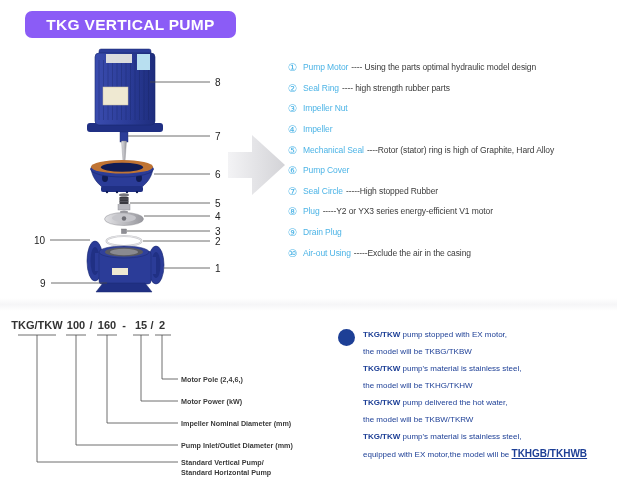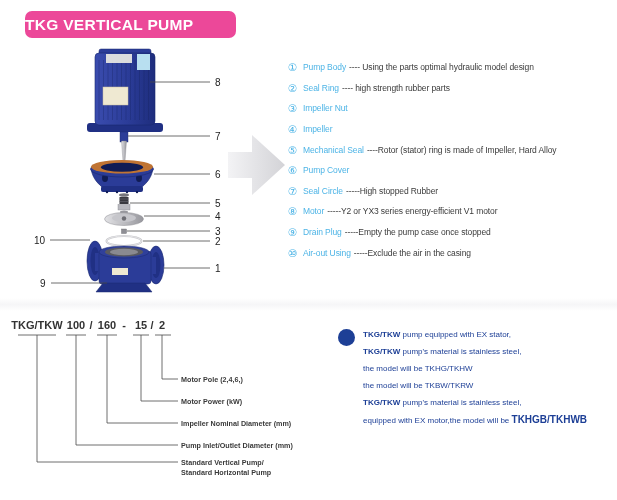--- a/index.html
+++ b/index.html
@@ -2,38 +2,38 @@
 <html><head>
 <meta charset="utf-8">
 <style>
   html,body{margin:0;padding:0;}
   body{width:617px;height:500px;position:relative;background:#ffffff;
        font-family:"Liberation Sans", sans-serif;overflow:hidden;}
   .scan-band{position:absolute;left:0;top:298px;width:617px;height:13px;
        background:linear-gradient(#fff, #f2f2f4 50%, #fff);opacity:.7;}
   
   .banner{position:absolute;left:25px;top:11px;width:211px;height:27px;
-       background:#ec4899;border-radius:7px;display:flex;align-items:center;}
+       background:#8b5cf6;border-radius:7px;display:flex;align-items:center;justify-content:center;}
   .banner span{color:#fff;font-weight:bold;font-size:15.5px;letter-spacing:.3px;}
   
   .diagram{position:absolute;left:0;top:40px;}
   .modelsvg{position:absolute;left:10px;top:315px;}
   
   .parts{position:absolute;left:288px;top:57px;width:328px;}
   .part-row{height:20.6px;display:flex;align-items:center;white-space:nowrap;font-size:8.5px;letter-spacing:-.1px;}
   .pnum{color:#4db4e6;font-size:10.5px;width:15px;flex:0 0 15px;font-family:"DejaVu Sans",sans-serif;}
   .pname{color:#4db4e6;}
   .pdesc{color:#3b3b3b;margin-left:3px;}
   
   .notes{position:absolute;left:336px;top:326px;width:278px;}
   .bullet{position:absolute;left:2px;top:3px;width:17px;height:17px;border-radius:50%;background:#1d3f96;}
   .notes-text{margin-left:27px;color:#1d3f96;font-size:8px;}
   .note-line{height:17px;line-height:17px;white-space:nowrap;}
   .nb{font-weight:bold;}
-  .nbig{font-weight:bold;font-size:10px;}
+  .nbig{font-weight:bold;font-size:10px;text-decoration:underline;}
   text{font-family:"Liberation Sans",sans-serif;}
 </style>
 </head>
 <body>
 
 <div class="scan-band"></div>
 
 <div class="banner">
   <span>TKG VERTICAL PUMP</span>
 </div>
@@ -158,59 +158,58 @@
     <text x="34" y="203.5">10</text>
     <text x="40" y="246.5">9</text>
   </g>
 
   <polygon points="228,112 252,112 252,95 285,125 252,155 252,138 228,138" fill="url(#arrowG)"></polygon>
 </svg>
 
 <div class="parts">
   <div class="part-row">
       <span class="pnum">①</span>
-      <span class="pname">Pump Body</span>
+      <span class="pname">Pump Motor</span>
       <span class="pdesc">---- Using the parts optimal hydraulic model design</span>
     </div>
   <div class="part-row">
       <span class="pnum">②</span>
       <span class="pname">Seal Ring</span>
       <span class="pdesc">---- high strength rubber parts</span>
     </div>
   <div class="part-row">
       <span class="pnum">③</span>
       <span class="pname">Impeller Nut</span>
     </div>
   <div class="part-row">
       <span class="pnum">④</span>
       <span class="pname">Impeller</span>
     </div>
   <div class="part-row">
       <span class="pnum">⑤</span>
       <span class="pname">Mechanical Seal</span>
-      <span class="pdesc">----Rotor (stator) ring is made of Impeller, Hard Alloy</span>
+      <span class="pdesc">----Rotor (stator) ring is high of Graphite, Hard Alloy</span>
     </div>
   <div class="part-row">
       <span class="pnum">⑥</span>
       <span class="pname">Pump Cover</span>
     </div>
   <div class="part-row">
       <span class="pnum">⑦</span>
       <span class="pname">Seal Circle</span>
       <span class="pdesc">-----High stopped Rubber</span>
     </div>
   <div class="part-row">
       <span class="pnum">⑧</span>
-      <span class="pname">Motor</span>
+      <span class="pname">Plug</span>
       <span class="pdesc">-----Y2 or YX3 series energy-efficient V1 motor</span>
     </div>
   <div class="part-row">
       <span class="pnum">⑨</span>
       <span class="pname">Drain Plug</span>
-      <span class="pdesc">-----Empty the pump case once stopped</span>
     </div>
   <div class="part-row">
       <span class="pnum">⑩</span>
       <span class="pname">Air-out Using</span>
       <span class="pdesc">-----Exclude the air in the casing</span>
     </div>
 </div>
 
 <svg class="modelsvg" width="310" height="185" viewBox="0 0 310 185">
   <g font-size="11" font-weight="bold" fill="#333" text-anchor="middle">
@@ -241,20 +240,22 @@
     <text x="171" y="110.5">Impeller Nominal Diameter (mm)</text>
     <text x="171" y="132.5">Pump Inlet/Outlet Diameter (mm)</text>
     <text x="171" y="150">Standard Vertical Pump/</text>
     <text x="171" y="160">Standard  Horizontal Pump</text>
   </g>
 </svg>
 
 <div class="notes">
   <div class="bullet"></div>
   <div class="notes-text">
-    <div class="note-line"><span class="nb">TKG/TKW</span><span> pump equipped with EX stator,</span></div>
+    <div class="note-line"><span class="nb">TKG/TKW</span><span> pump stopped with EX motor,</span></div>
+    <div class="note-line"><span>the model will be TKBG/TKBW</span></div>
     <div class="note-line"><span class="nb">TKG/TKW</span><span> pump's material is stainless steel,</span></div>
     <div class="note-line"><span>the model will be TKHG/TKHW</span></div>
+    <div class="note-line"><span class="nb">TKG/TKW</span><span> pump delivered the hot water,</span></div>
     <div class="note-line"><span>the model will be TKBW/TKRW</span></div>
     <div class="note-line"><span class="nb">TKG/TKW</span><span> pump's material is stainless steel,</span></div>
     <div class="note-line"><span>equipped with EX motor,the model will be </span><span class="nbig">TKHGB/TKHWB</span></div>
   </div>
 </div>
 
 </body></html>

